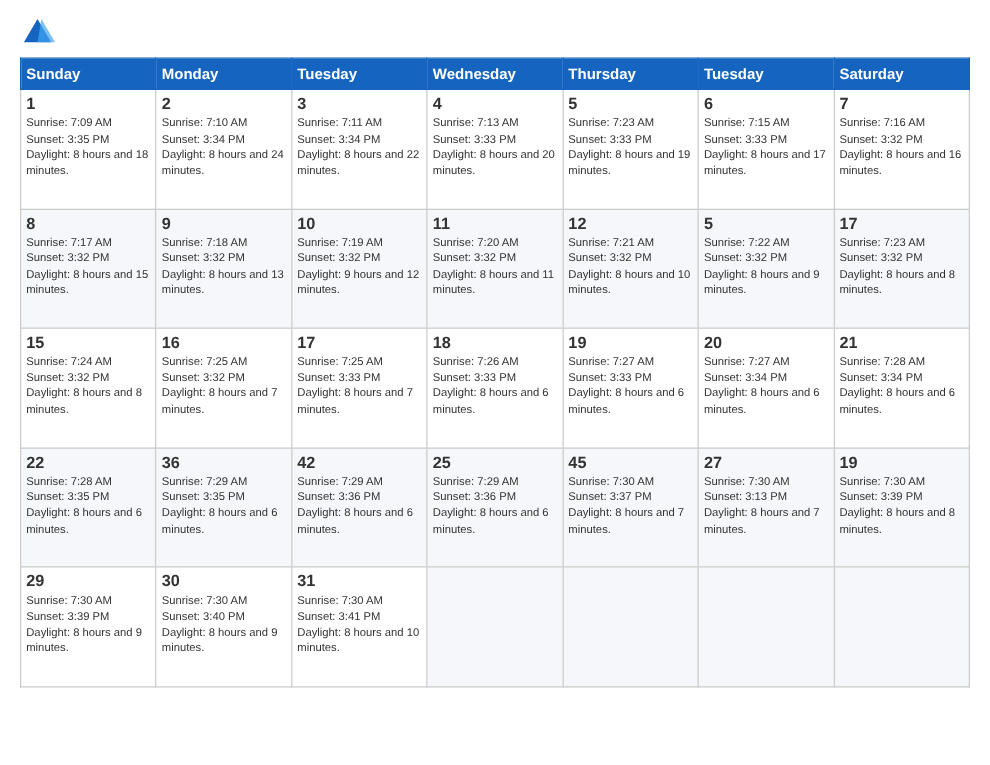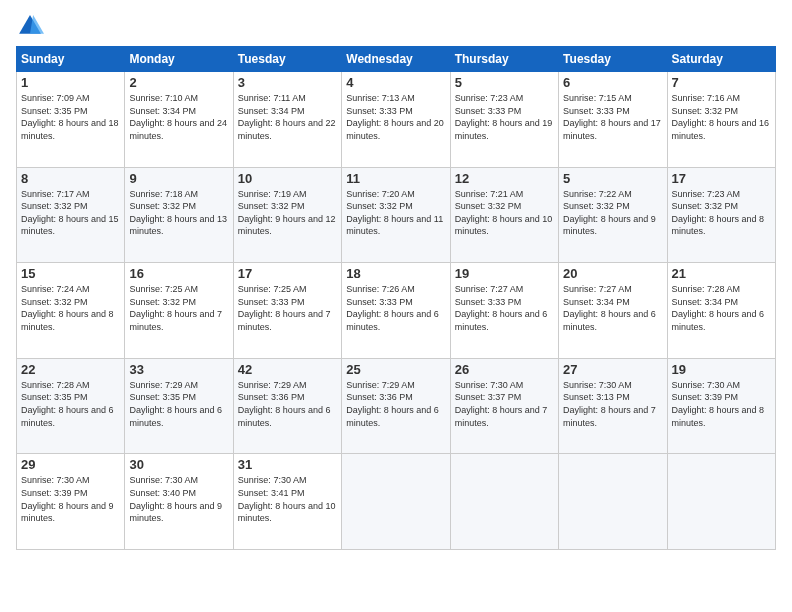--- a/index.html
+++ b/index.html
@@ -309,21 +309,21 @@
         <tr>
           <td>
         <span class="day-number">22</span>
         <div class="day-info">
           <span>Sunrise: </span><span>7:28 AM</span><br>
           <span>Sunset: </span><span>3:35 PM</span><br>
           <span>Daylight: 8 hours and 6 minutes.</span>
         </div>
       </td>
           <td>
-        <span class="day-number">33</span>
+        <span class="day-number">36</span>
         <div class="day-info">
           <span>Sunrise: </span><span>7:29 AM</span><br>
           <span>Sunset: </span><span>3:35 PM</span><br>
           <span>Daylight: 8 hours and 6 minutes.</span>
         </div>
       </td>
           <td>
         <span class="day-number">42</span>
         <div class="day-info">
           <span>Sunrise: </span><span>7:29 AM</span><br>
@@ -333,21 +333,21 @@
       </td>
           <td>
         <span class="day-number">25</span>
         <div class="day-info">
           <span>Sunrise: </span><span>7:29 AM</span><br>
           <span>Sunset: </span><span>3:36 PM</span><br>
           <span>Daylight: 8 hours and 6 minutes.</span>
         </div>
       </td>
           <td>
-        <span class="day-number">26</span>
+        <span class="day-number">45</span>
         <div class="day-info">
           <span>Sunrise: </span><span>7:30 AM</span><br>
           <span>Sunset: </span><span>3:37 PM</span><br>
           <span>Daylight: 8 hours and 7 minutes.</span>
         </div>
       </td>
           <td>
         <span class="day-number">27</span>
         <div class="day-info">
           <span>Sunrise: </span><span>7:30 AM</span><br>

